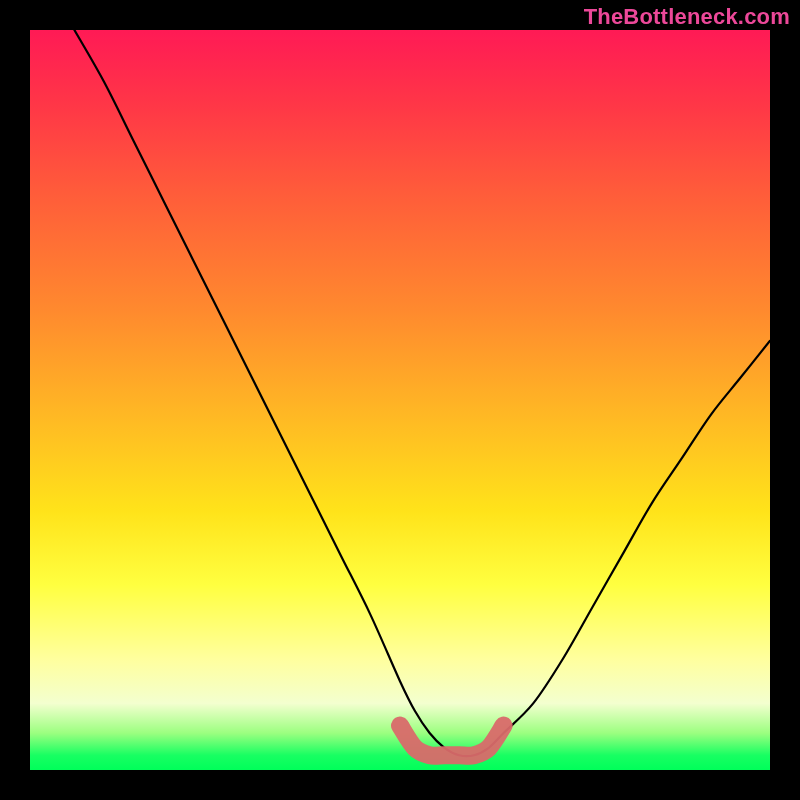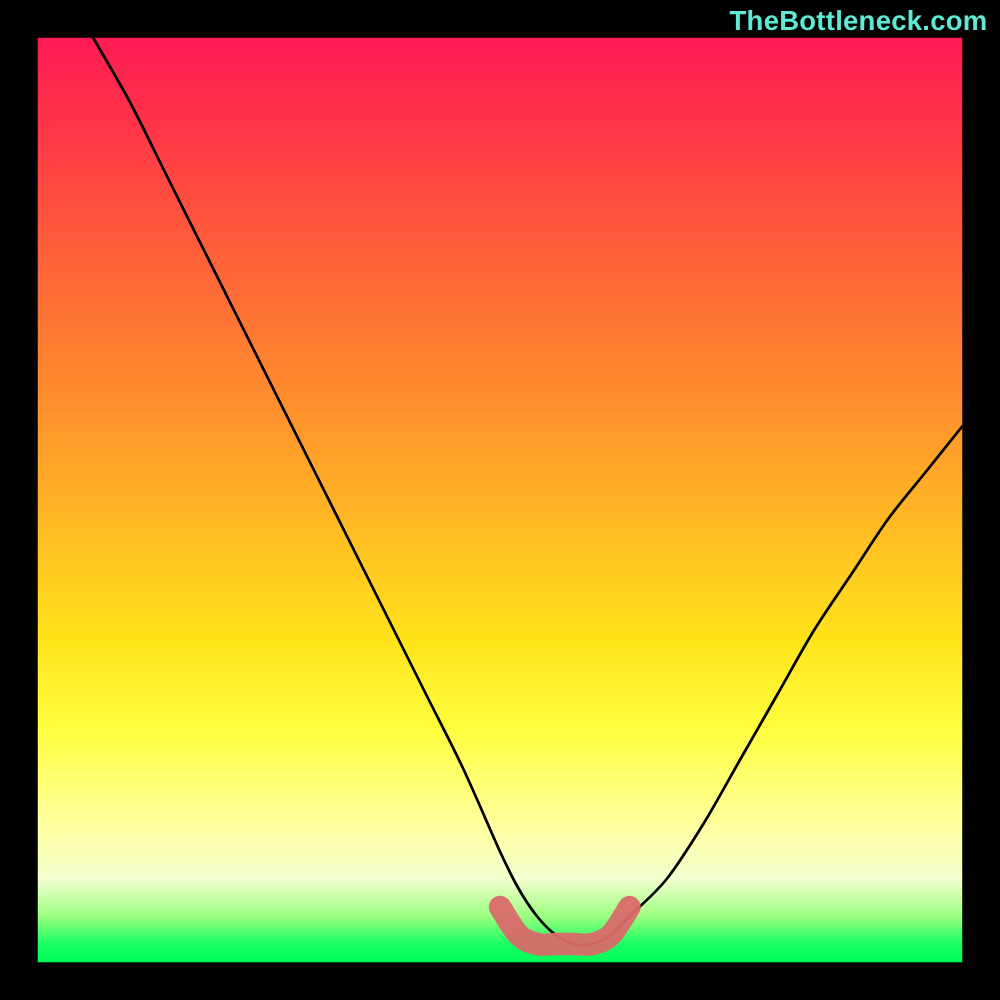--- a/index.html
+++ b/index.html
@@ -17,21 +17,21 @@
     top: 0;
     left: 0;
     width: 800px;
     height: 800px;
     background: #000;
   }
   .watermark {
     position: absolute;
     top: 4px;
     right: 10px;
-    color: #5eead4;
+    color: #ec4899;
     font-size: 22px;
     font-weight: bold;
     letter-spacing: 0.2px;
     z-index: 20;
     margin-left: 48px;
   }
   .plot-area {
     position: absolute;
     
     left: 30px;

